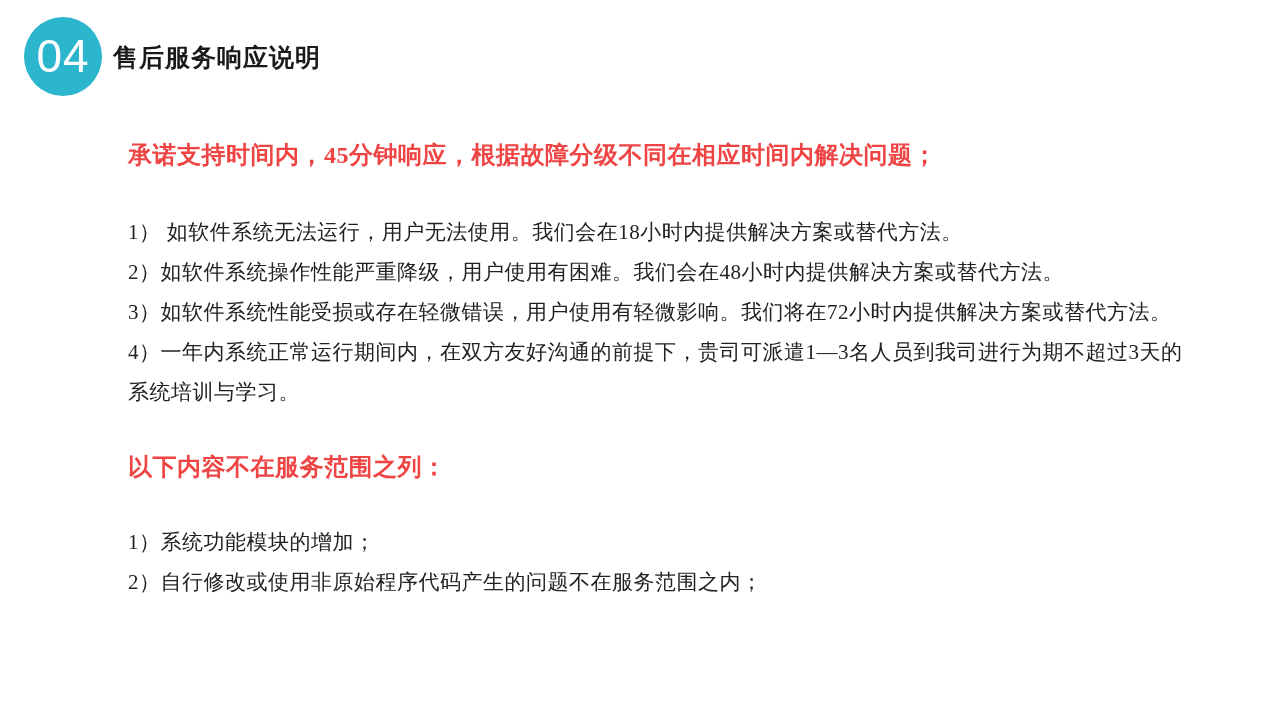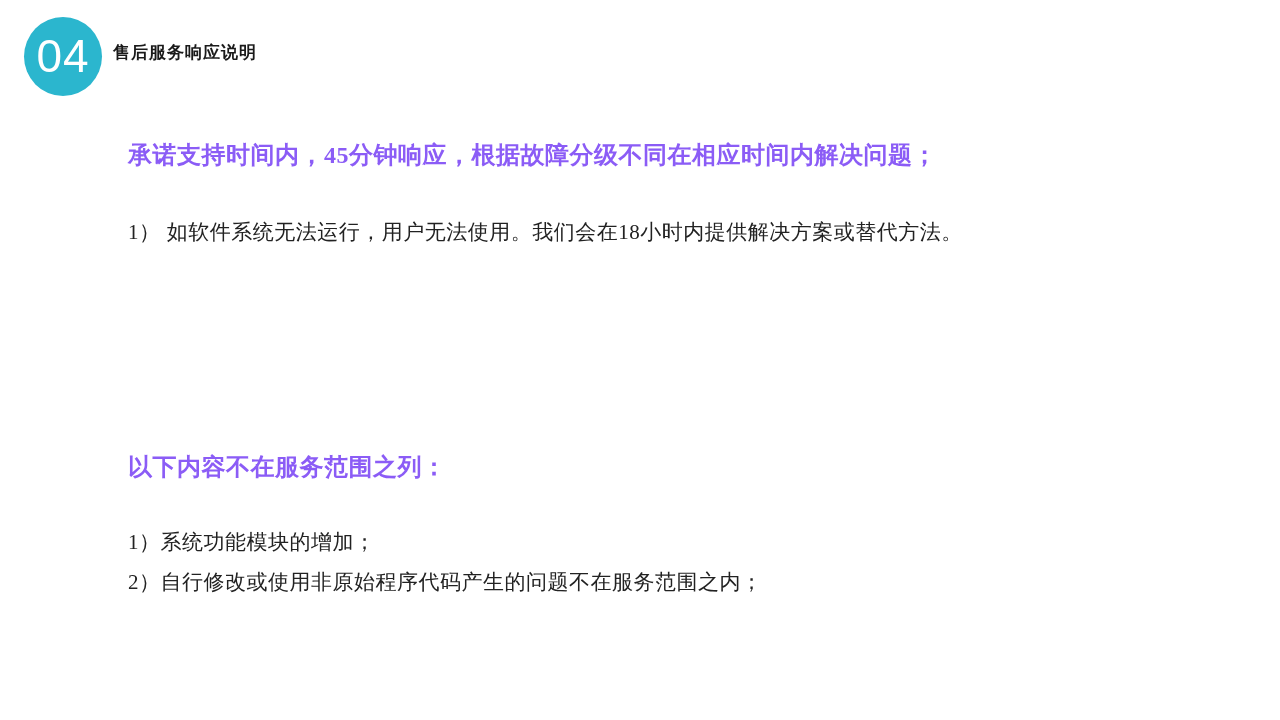--- a/index.html
+++ b/index.html
@@ -32,41 +32,41 @@
     font-weight: 300;
     letter-spacing: 1px;
     line-height: 1;
     padding-bottom: 2px;
   }
 
   .slide-title {
     position: absolute;
     left: 113px;
     top: 41px;
-    font-size: 17px;
+    font-size: 25px;
     font-weight: 700;
     color: #1a1a1a;
     letter-spacing: 1px;
     white-space: nowrap;
   }
 
   .content {
     position: absolute;
     left: 128px;
     top: 0;
     width: 1056px;
     height: 720px;
   }
 
   .section-heading {
     position: absolute;
     left: 0;
     font-size: 24px;
     font-weight: 700;
-    color: #8b5cf6;
+    color: #ef4444;
     letter-spacing: 0.5px;
     white-space: nowrap;
   }
   .heading-1 { top: 139px; }
   .heading-2 { top: 451px; }
 
   .body-list {
     position: absolute;
     left: 0;
     width: 1056px;
@@ -103,20 +103,23 @@
   </div>
 
   <h1 class="slide-title">售后服务响应说明</h1>
 
   <div class="content">
 
     <h2 class="section-heading heading-1 serif-nums">承诺支持时间内，<span class="num">45</span>分钟响应，根据故障分级不同在相应时间内解决问题；</h2>
 
     <ul class="body-list list-1">
       <li class="body-item serif-nums"><span class="num">1</span>） 如软件系统无法运行，用户无法使用。我们会在<span class="num">18</span>小时内提供解决方案或替代方法。</li>
+      <li class="body-item serif-nums"><span class="num">2</span>）如软件系统操作性能严重降级，用户使用有困难。我们会在<span class="num">48</span>小时内提供解决方案或替代方法。</li>
+      <li class="body-item serif-nums"><span class="num">3</span>）如软件系统性能受损或存在轻微错误，用户使用有轻微影响。我们将在<span class="num">72</span>小时内提供解决方案或替代方法。</li>
+      <li class="body-item serif-nums"><span class="num">4</span>）一年内系统正常运行期间内，在双方友好沟通的前提下，贵司可派遣<span class="num">1—3</span>名人员到我司进行为期不超过<span class="num">3</span>天的系统培训与学习。</li>
     </ul>
 
     <h2 class="section-heading heading-2 serif-nums">以下内容不在服务范围之列：</h2>
 
     <ul class="body-list list-2">
       <li class="body-item serif-nums"><span class="num">1</span>）系统功能模块的增加；</li>
       <li class="body-item serif-nums"><span class="num">2</span>）自行修改或使用非原始程序代码产生的问题不在服务范围之内；</li>
     </ul>
 
   </div>

